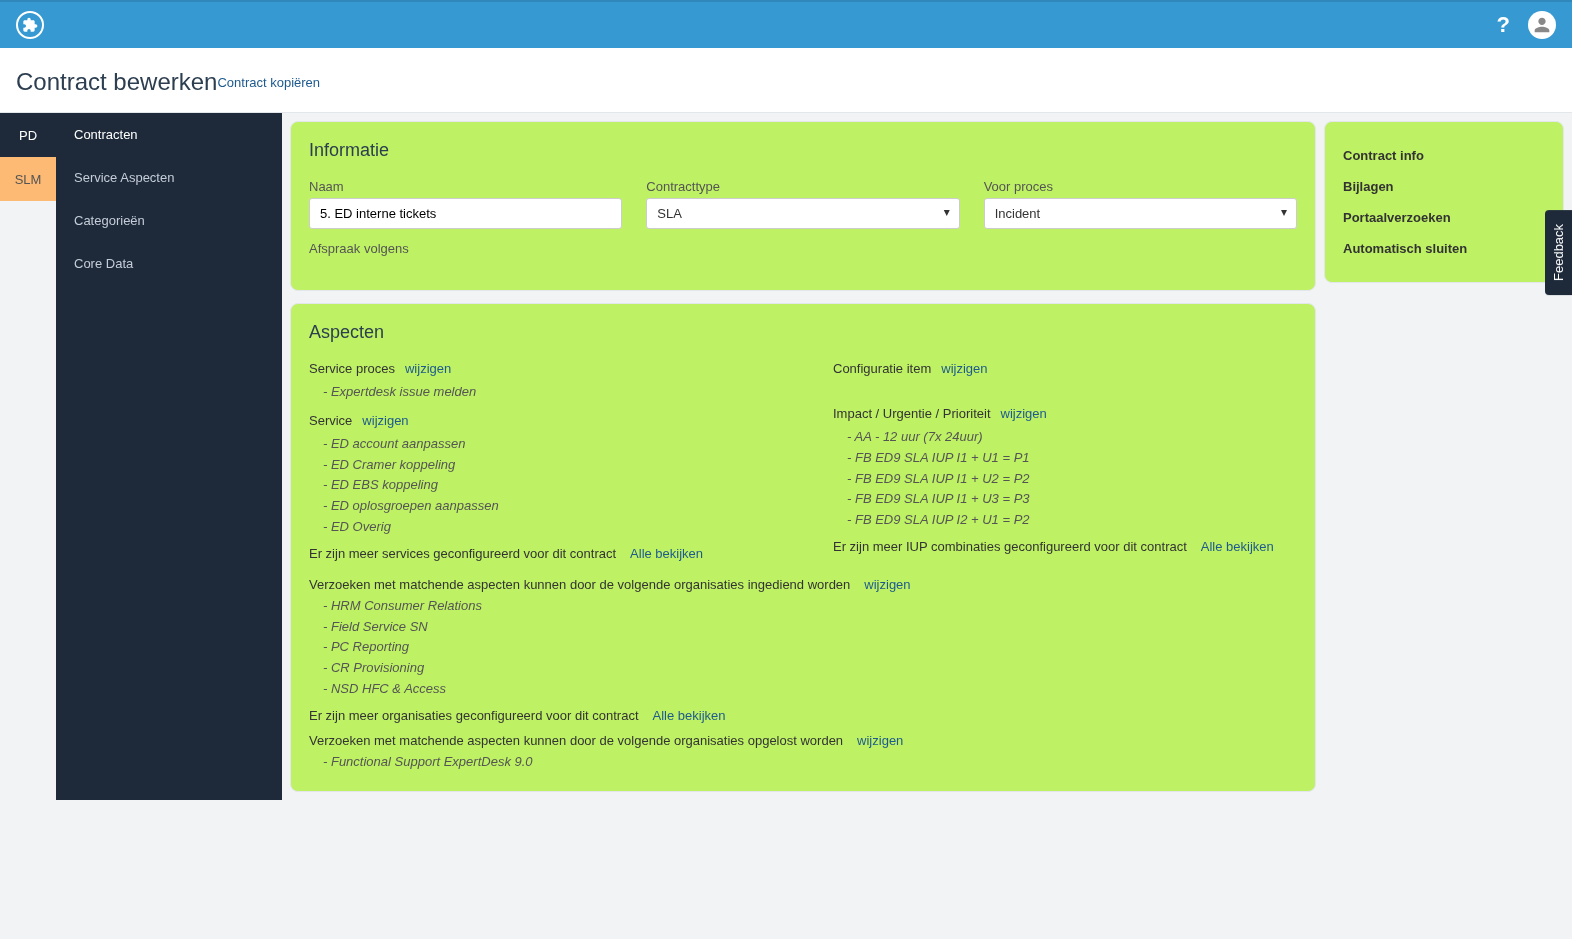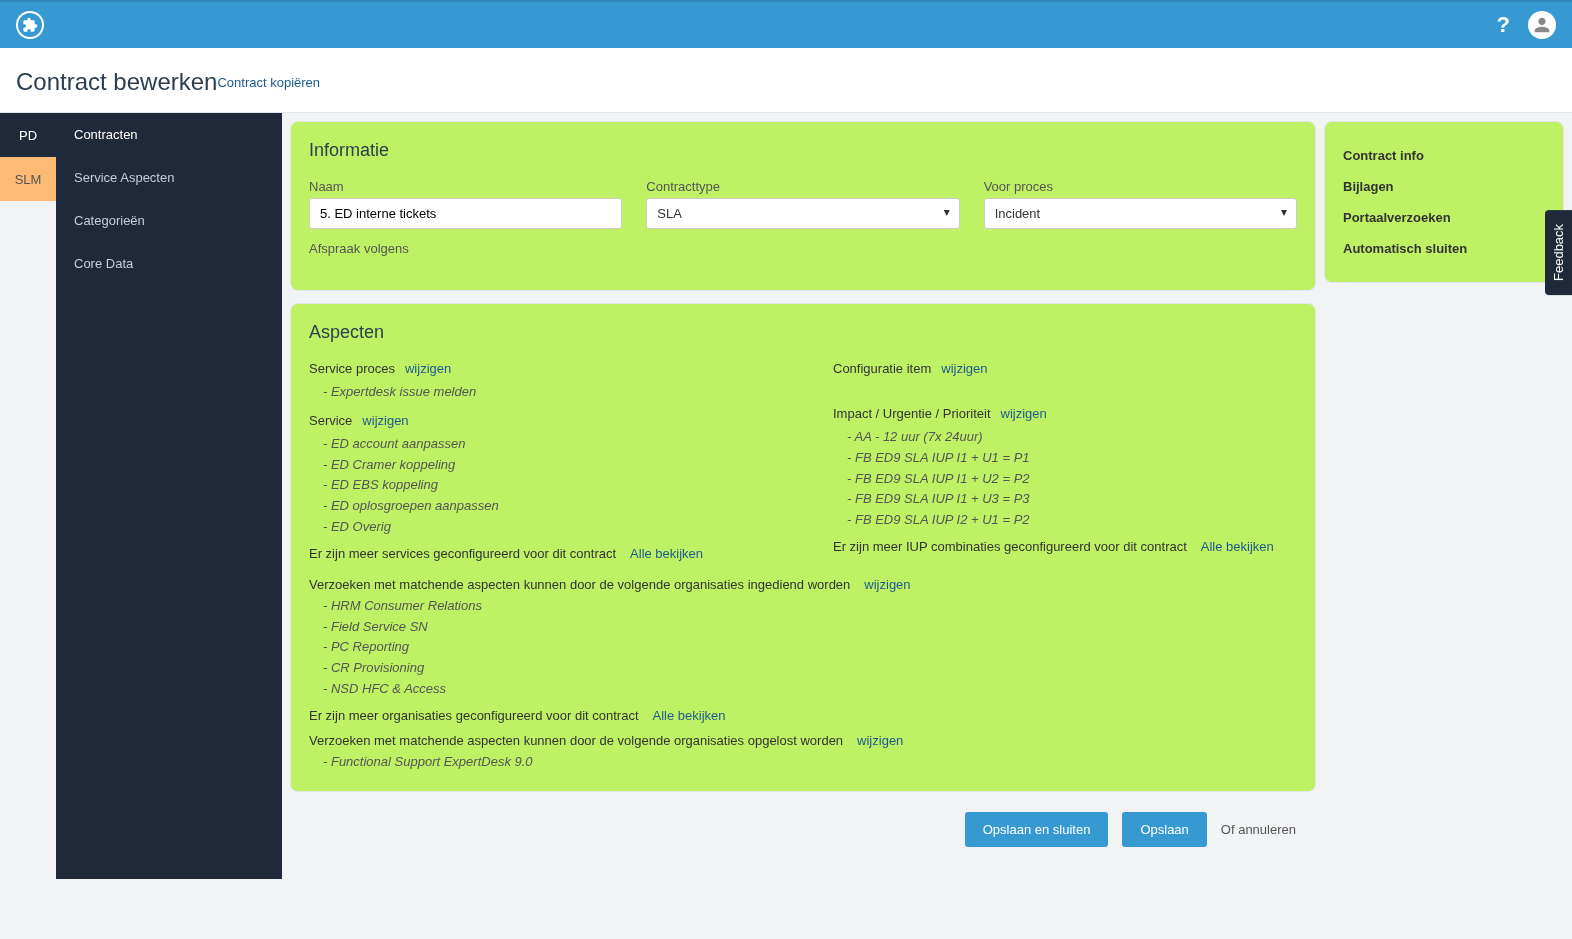--- a/index.html
+++ b/index.html
@@ -188,25 +188,20 @@
 
         <div class="org-row">
           <span>Verzoeken met matchende aspecten kunnen door de volgende organisaties opgelost worden</span>
           <span class="link-blue">wijzigen</span>
         </div>
         <ul class="italic-list">
           <li>Functional Support ExpertDesk 9.0</li>
         </ul>
       </div>
 
-      <div class="button-row">
-        <button class="btn">Opslaan en sluiten</button>
-        <button class="btn">Opslaan</button>
-        <span class="cancel-link">Of annuleren</span>
-      </div>
     </div>
 
     <div class="right-col">
       <div class="card">
         <div class="right-menu-item">Contract info</div>
         <div class="right-menu-item">Bijlagen</div>
         <div class="right-menu-item">Portaalverzoeken</div>
         <div class="right-menu-item">Automatisch sluiten</div>
       </div>
     </div>

